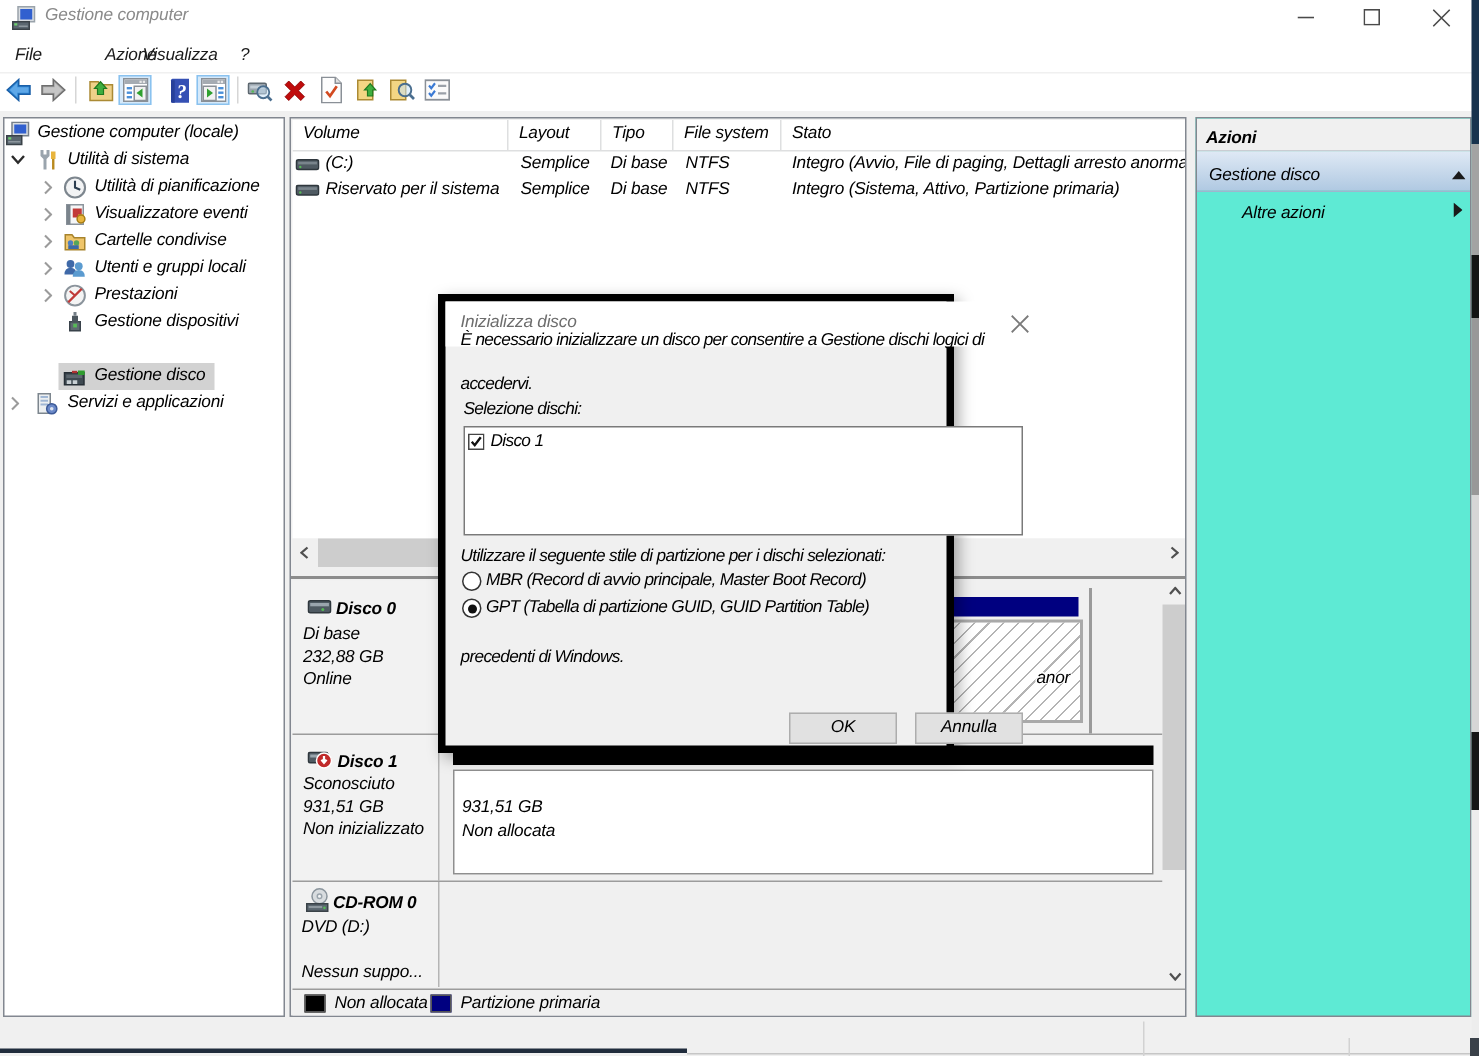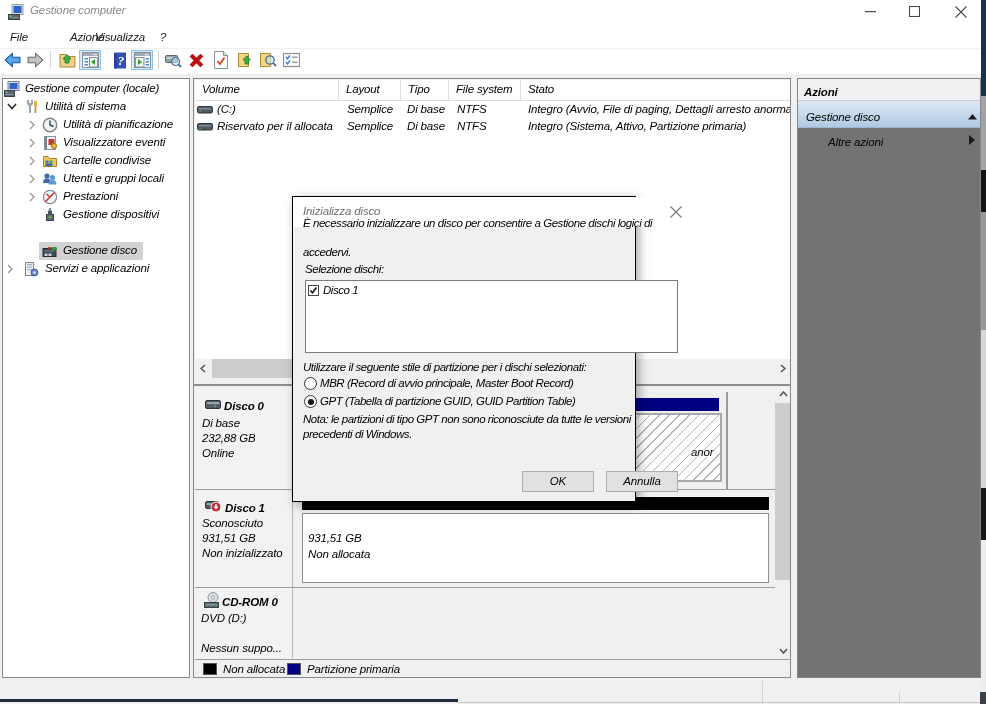--- a/index.html
+++ b/index.html
@@ -11,36 +11,36 @@
   #titlebar{left:0;top:0;width:982px;height:24px;background:#fff;}
   #title{left:30px;top:4px;color:#8a8a8a;letter-spacing:-0.1px;}
   #menubar{left:0;top:24px;width:982px;height:24px;background:#fff;}
   .menuitem{top:31px;color:#1a1a1a;}
   #toolbar{left:0;top:48px;width:982px;height:25px;background:#fff;border-top:1px solid #f0f0f0;}
   .tbsep{top:51px;width:1px;height:18px;background:#d6d6d6;}
   .tbhl{top:50px;width:22px;height:20px;background:#d5e9fa;border:1px solid #8ac2ef;box-sizing:border-box;}
   
   #treepane{left:2px;top:78px;width:188px;height:600px;background:#fff;border:1px solid #828790;box-sizing:border-box;overflow:hidden;}
   #centerpane{left:193px;top:78px;width:598px;height:600px;background:#f0f0f0;border:1px solid #828790;box-sizing:border-box;overflow:hidden;}
-  #actionpane{left:797px;top:78px;width:184px;height:600px;background:#737373;border:1px solid #828790;box-sizing:border-box;overflow:hidden;}
+  #actionpane{left:797px;top:78px;width:184px;height:600px;background:#5eead4;border:1px solid #828790;box-sizing:border-box;overflow:hidden;}
   .treerow{left:0;height:18px;width:188px;text-align:right;}
   .trtext{position:absolute;top:2px;}
   
   #listview{left:1px;top:1px;width:596px;height:279px;background:#fff;overflow:hidden;}
   .hcol{top:0px;height:20px;border-right:1px solid #dedfe0;position:absolute;box-sizing:border-box;}
   .hcol span{position:absolute;left:7px;top:3px;}
   
   .sb{background:#f0f0f0;}
   .sbthumb{background:#cdcdcd;}
   
   .dlabel{background:#f2f2f2;border-right:1px solid #b5b5b5;box-sizing:border-box;}
   .rowsep{background:#9c9c9c;height:1px;}
   .legendbox{width:14px;height:12px;border:1px solid #555;box-sizing:border-box;}
   
-  #dialog{left:292px;top:196px;width:344px;height:306px;background:#f0f0f0;border:1px solid #000000;box-sizing:border-box;box-shadow:3px 3px 10px rgba(0,0,0,0.35);}
+  #dialog{left:292px;top:196px;width:344px;height:306px;background:#f0f0f0;border:5px solid #000000;box-sizing:border-box;box-shadow:3px 3px 10px rgba(0,0,0,0.35);}
   #dlgtitle{left:0;top:0;width:398px;height:30px;background:#fff;}
   .dlgtext{position:absolute;letter-spacing:-0.45px;}
   .btn{position:absolute;width:72px;height:21px;background:#e1e1e1;border:1px solid #adadad;box-sizing:border-box;text-align:center;line-height:19px;}
   .radio{position:absolute;width:13px;height:13px;border:1px solid #333;border-radius:50%;background:#fff;box-sizing:border-box;}
 </style>
 </head>
 <body>
 <div id="root">
 
   <div class="abs" id="titlebar"></div>
@@ -292,21 +292,21 @@
       <span class="abs nw" style="left:152px;top:23px;">Semplice</span>
       <span class="abs nw" style="left:212px;top:23px;">Di base</span>
       <span class="abs nw" style="left:262px;top:23px;">NTFS</span>
       <span class="abs nw" style="left:333px;top:23px;">Integro (Avvio, File di paging, Dettagli arresto anormale, Partizione</span>
 
       <svg class="abs" style="left:2px;top:43px;" width="16" height="8">
           <rect x="0.5" y="0.5" width="15" height="6.5" rx="1.5" fill="#4f5a62" stroke="#2f373d"></rect>
           <rect x="1.8" y="1.8" width="12.5" height="1.8" fill="#79848c"></rect>
           <circle cx="3.2" cy="5.3" r="0.8" fill="#57b857"></circle>
         </svg>
-      <span class="abs nw" style="left:22px;top:40px;">Riservato per il allocata</span>
+      <span class="abs nw" style="left:22px;top:40px;">Riservato per il sistema</span>
       <span class="abs nw" style="left:152px;top:40px;">Semplice</span>
       <span class="abs nw" style="left:212px;top:40px;">Di base</span>
       <span class="abs nw" style="left:262px;top:40px;">NTFS</span>
       <span class="abs nw" style="left:333px;top:40px;">Integro (Sistema, Attivo, Partizione primaria)</span>
     </div>
 
     <div class="abs sb" style="left:1px;top:280px;width:596px;height:19px;">
       <svg class="abs" style="left:5px;top:5px;" width="6" height="9">
           <polyline points="5,1 1,4.5 5,8" fill="none" stroke="#505050" stroke-width="1.5"></polyline>
         </svg>
@@ -415,21 +415,20 @@
         <rect x="0.5" y="0.5" width="10" height="10" fill="#fff" stroke="#454545"></rect>
         <path d="M2.5 5.5 L4.5 7.8 L8.5 2.5" fill="none" stroke="#111" stroke-width="1.6"></path>
       </svg>
     <span class="dlgtext nw" style="left:30px;top:87px;">Disco 1</span>
     <span class="dlgtext nw" style="left:10px;top:164px;">Utilizzare il seguente stile di partizione per i dischi selezionati:</span>
     <div class="radio" style="left:11px;top:180px;"></div>
     <span class="dlgtext nw" style="left:27px;top:180px;">MBR (Record di avvio principale, Master Boot Record)</span>
     <div class="radio" style="left:11px;top:198px;"></div>
     <div class="abs" style="left:14.5px;top:201.5px;width:6px;height:6px;border-radius:50%;background:#111;"></div>
     <span class="dlgtext nw" style="left:27px;top:198px;">GPT (Tabella di partizione GUID, GUID Partition Table)</span>
-    <span class="dlgtext nw" style="left:10px;top:216px;">Nota: le partizioni di tipo GPT non sono riconosciute da tutte le versioni</span>
     <span class="dlgtext nw" style="left:10px;top:231px;">precedenti di Windows.</span>
     <div class="btn" style="left:229px;top:274px;">OK</div>
     <div class="btn" style="left:313px;top:274px;">Annulla</div>
   </div>
 
   <div class="abs" style="left:981px;top:0;width:5px;height:96px;background:#18334e;"></div>
   <div class="abs" style="left:981px;top:96px;width:5px;height:74px;background:#a3a3a3;"></div>
   <div class="abs" style="left:981px;top:170px;width:5px;height:42px;background:#141414;"></div>
   <div class="abs" style="left:981px;top:212px;width:5px;height:118px;background:#989898;"></div>
   <div class="abs" style="left:981px;top:330px;width:5px;height:158px;background:#d6d6d6;"></div>

